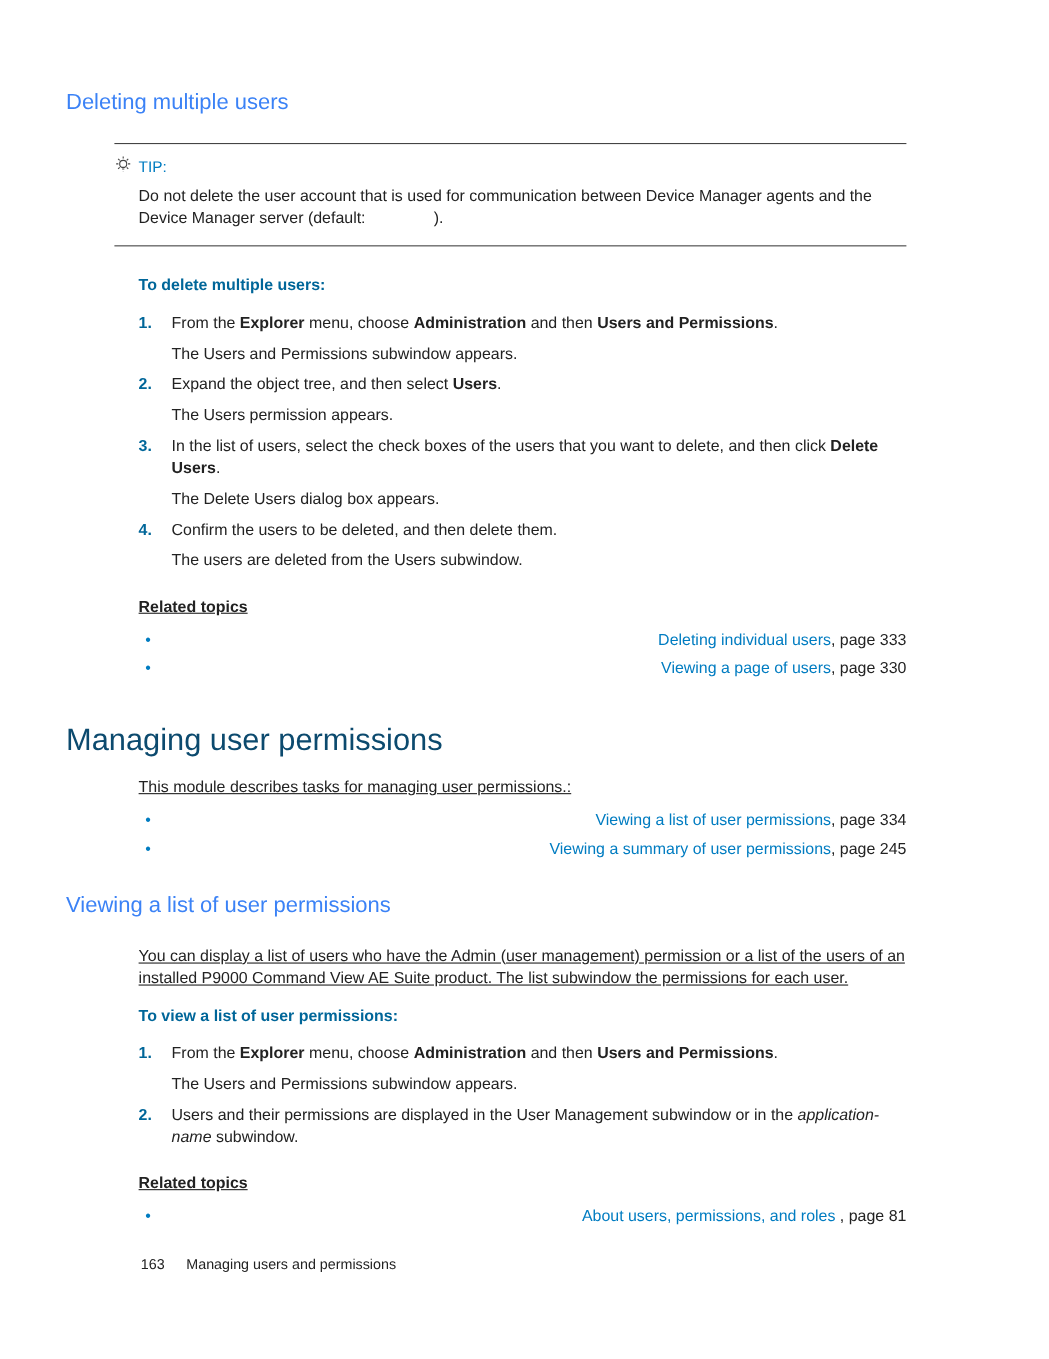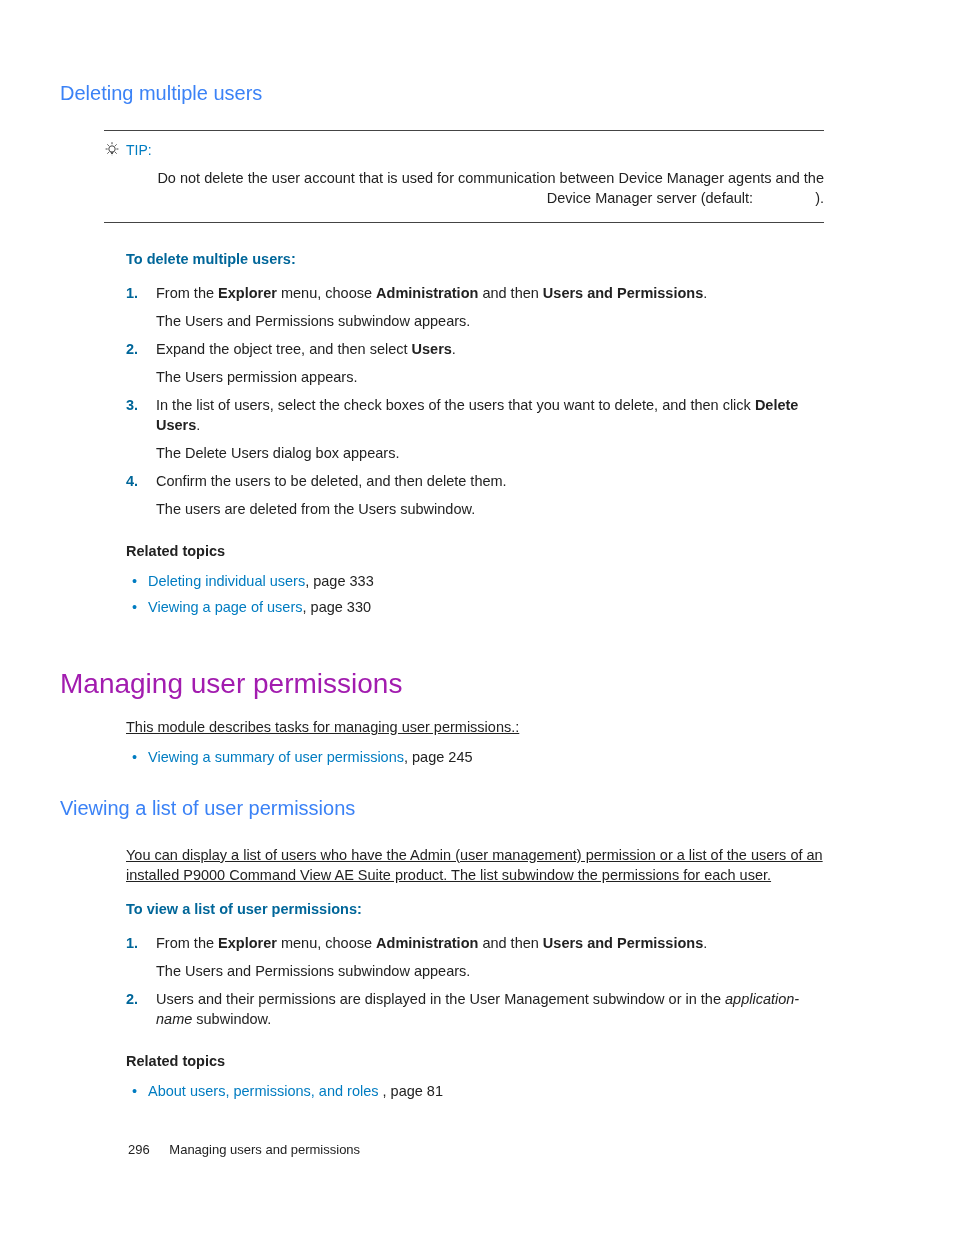--- a/index.html
+++ b/index.html
@@ -17,32 +17,31 @@
   .page {
     padding: 80px 130px 0 60px;
   }
   .h3 {
     color: #3b82f6;
     font-size: 20px;
     font-weight: 400;
     margin: 0 0 22px 0;
   }
   .h2 {
-    color: #a21caf;
+    color: #0c4a6e;
     font-size: 28px;
     font-weight: 400;
-    margin: 48px 0 14px 0;
+    margin: 36px 0 14px 0;
   }
   .tip-block {
     margin-left: 44px;
     border-top: 1px solid #444;
     border-bottom: 1px solid #444;
     padding: 10px 0 14px 0;
     margin-bottom: 26px;
-    text-align: right;
   }
   .tip-head {
     display: flex;
     align-items: center;
     gap: 6px;
     margin-bottom: 6px;
   }
   .tip-head svg { flex: 0 0 auto; }
   .tip-label { color: #007cc1; font-size: 14px; }
   .tip-body { margin-left: 22px; }
@@ -66,25 +65,27 @@
     position: absolute;
     left: 0;
     top: 0;
     font-weight: 700;
     color: #006699;
   }
   ol.steps > li p { margin: 0 0 8px 0; }
   .related-head {
     font-weight: 700;
     margin: 14px 0 10px 0;
+    text-decoration: underline;
   }
   ul.bullets {
     list-style: none;
     padding: 0;
     margin: 0 0 12px 0;
+    text-align: right;
   }
   ul.bullets > li {
     position: relative;
     padding-left: 22px;
     margin-bottom: 6px;
   }
   ul.bullets > li::before {
     content: "•";
     position: absolute;
     left: 6px;
@@ -159,20 +160,21 @@
     <ul class="bullets" id="rel1">
         <li><span class="link">Deleting individual users</span><span>, page 333</span></li>
         <li><span class="link">Viewing a page of users</span><span>, page 330</span></li>
       </ul>
   </div>
 
   <h2 class="h2">Managing user permissions</h2>
   <div class="indent">
     <p class="para tight">This module describes tasks for managing user permissions.:</p>
     <ul class="bullets" id="toc2">
+        <li><span class="link">Viewing a list of user permissions</span><span>, page 334</span></li>
         <li><span class="link">Viewing a summary of user permissions</span><span>, page 245</span></li>
       </ul>
   </div>
 
   <h3 class="h3" style="margin-top:28px;">Viewing a list of user permissions</h3>
   <div class="indent">
     <p class="para">You can display a list of users who have the Admin (user management) permission or a list of the users of an installed P9000 Command View AE Suite product. The list subwindow the permissions for each user.</p>
     <p class="proc-head">To view a list of user permissions:</p>
     <ol class="steps" id="steps3">
         <li>
@@ -188,15 +190,15 @@
 
     <p class="related-head">Related topics</p>
     <ul class="bullets" id="rel3">
         <li><span class="link">About users, permissions, and roles </span><span>, page 81</span></li>
       </ul>
   </div>
 
 </div>
 
 <div class="footer">
-  <span class="pnum">296</span>
+  <span class="pnum">163</span>
   <span>Managing users and permissions</span>
 </div>
 
 </body></html>

